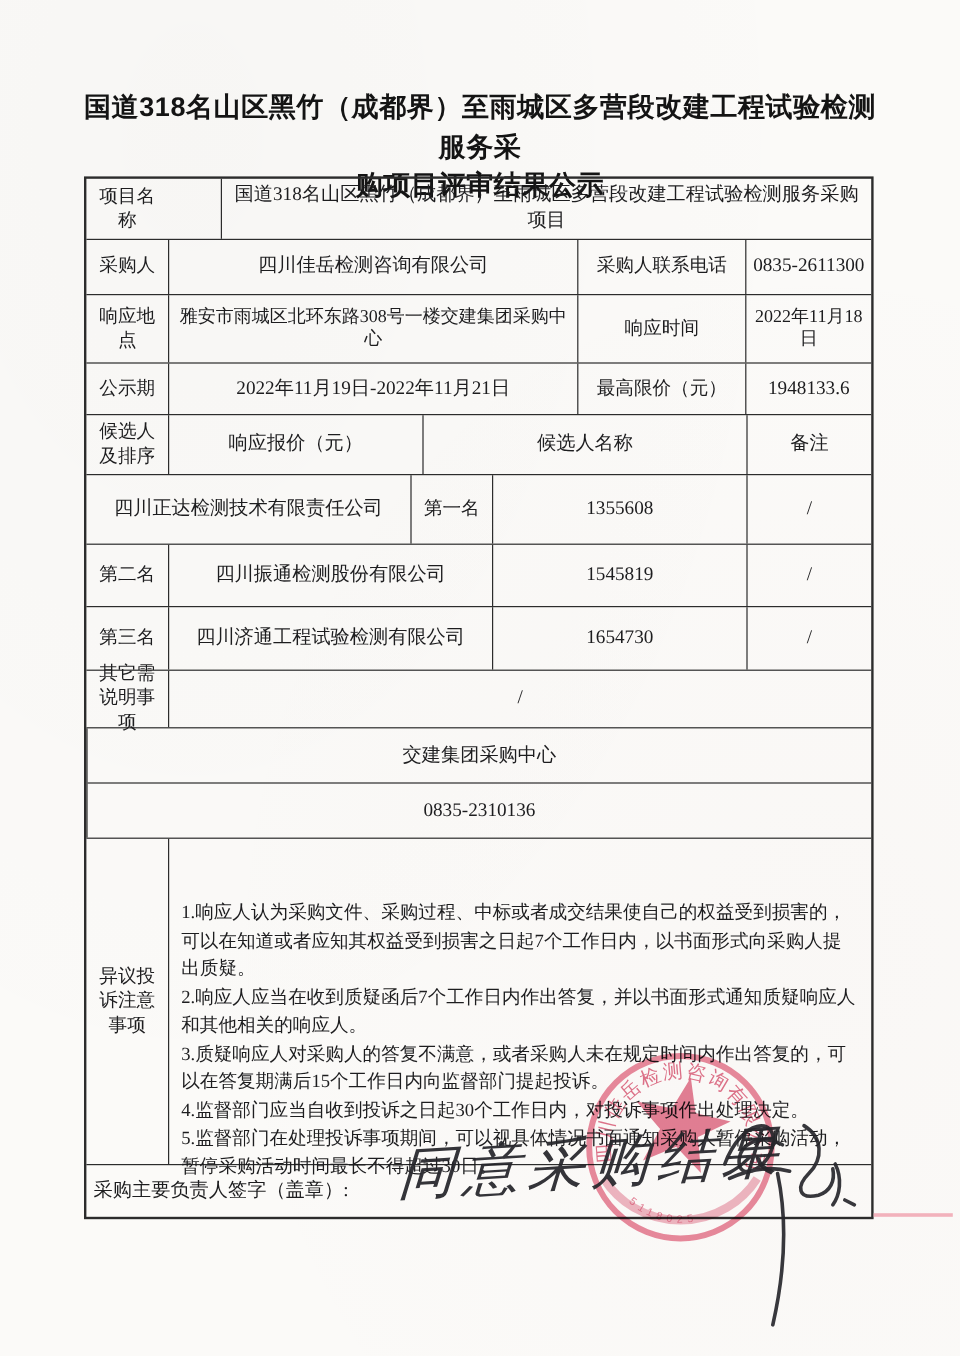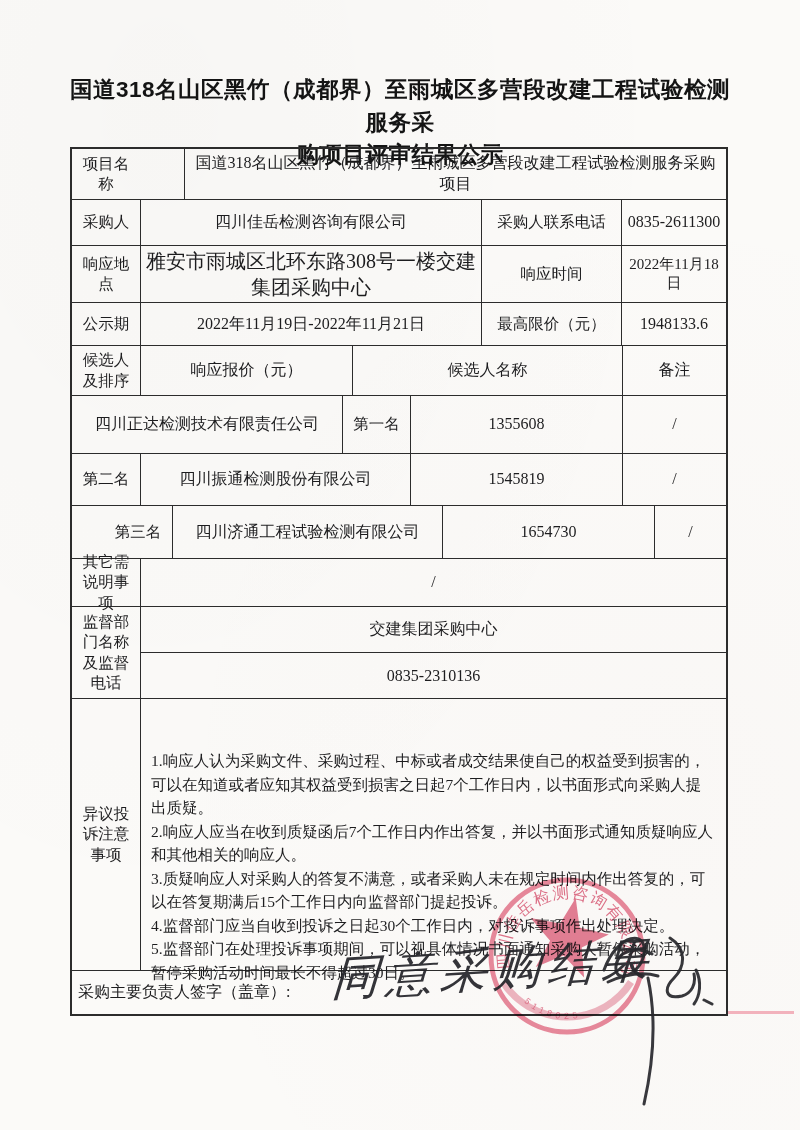--- a/index.html
+++ b/index.html
@@ -46,21 +46,21 @@
   .lab{width:68px;flex:none;font-size:15.5px;}
   .grow{flex:1;}
   
   .r-project{height:50px;gap:44px;}
   .r-purchaser{height:46px;}
   .r-location{height:57px;}
   .r-period{height:43px;}
   .r-chead{height:50px;}
   .r-c1{height:58px;}
   .r-c2{height:52px;}
-  .r-c3{height:53px;padding-left:32px;}
+  .r-c3{height:53px;}
   .r-other{height:48px;}
   .r-superv{height:92px;}
   .r-objection{height:272px;}
   .r-sign{height:44px;}
   
   .a-val{width:341px;flex:none;}
   .a-lab2{width:140px;flex:none;font-size:15.5px;}
   .a-val2{flex:1;}
   
   .b-name{width:270px;flex:none;}
@@ -118,21 +118,21 @@
 
     <div class="row r-purchaser">
       <div class="cell lab">采购人</div>
       <div class="cell a-val">四川佳岳检测咨询有限公司</div>
       <div class="cell a-lab2">采购人联系电话</div>
       <div class="cell a-val2">0835-2611300</div>
     </div>
 
     <div class="row r-location">
       <div class="cell lab">响应地点</div>
-      <div class="cell a-val" style="font-size:20px;">雅安市雨城区北环东路308号一楼交建集团采购中心</div>
+      <div class="cell a-val" style="font-size:15px;">雅安市雨城区北环东路308号一楼交建集团采购中心</div>
       <div class="cell a-lab2">响应时间</div>
       <div class="cell a-val2" style="font-size:15px;">2022年11月18日</div>
     </div>
 
     <div class="row r-period">
       <div class="cell lab">公示期</div>
       <div class="cell a-val">2022年11月19日-2022年11月21日</div>
       <div class="cell a-lab2">最高限价（元）</div>
       <div class="cell a-val2">1948133.6</div>
     </div>
@@ -164,21 +164,20 @@
       <div class="cell b-price">1654730</div>
       <div class="cell b-remark">/</div>
     </div>
 
     <div class="row r-other">
       <div class="cell lab">其它需说明事项</div>
       <div class="cell grow">/</div>
     </div>
 
     <div class="row r-superv">
-      <div class="cell lab">监督部门名称及监督电话</div>
       <div class="superv-stack">
         <div class="superv-sub first">交建集团采购中心</div>
         <div class="superv-sub">0835-2310136</div>
       </div>
     </div>
 
     <div class="row r-objection">
       <div class="cell lab">异议投诉注意事项</div>
       <div class="objection-body">
         <div>1.响应人认为采购文件、采购过程、中标或者成交结果使自己的权益受到损害的，可以在知道或者应知其权益受到损害之日起7个工作日内，以书面形式向采购人提出质疑。</div>

